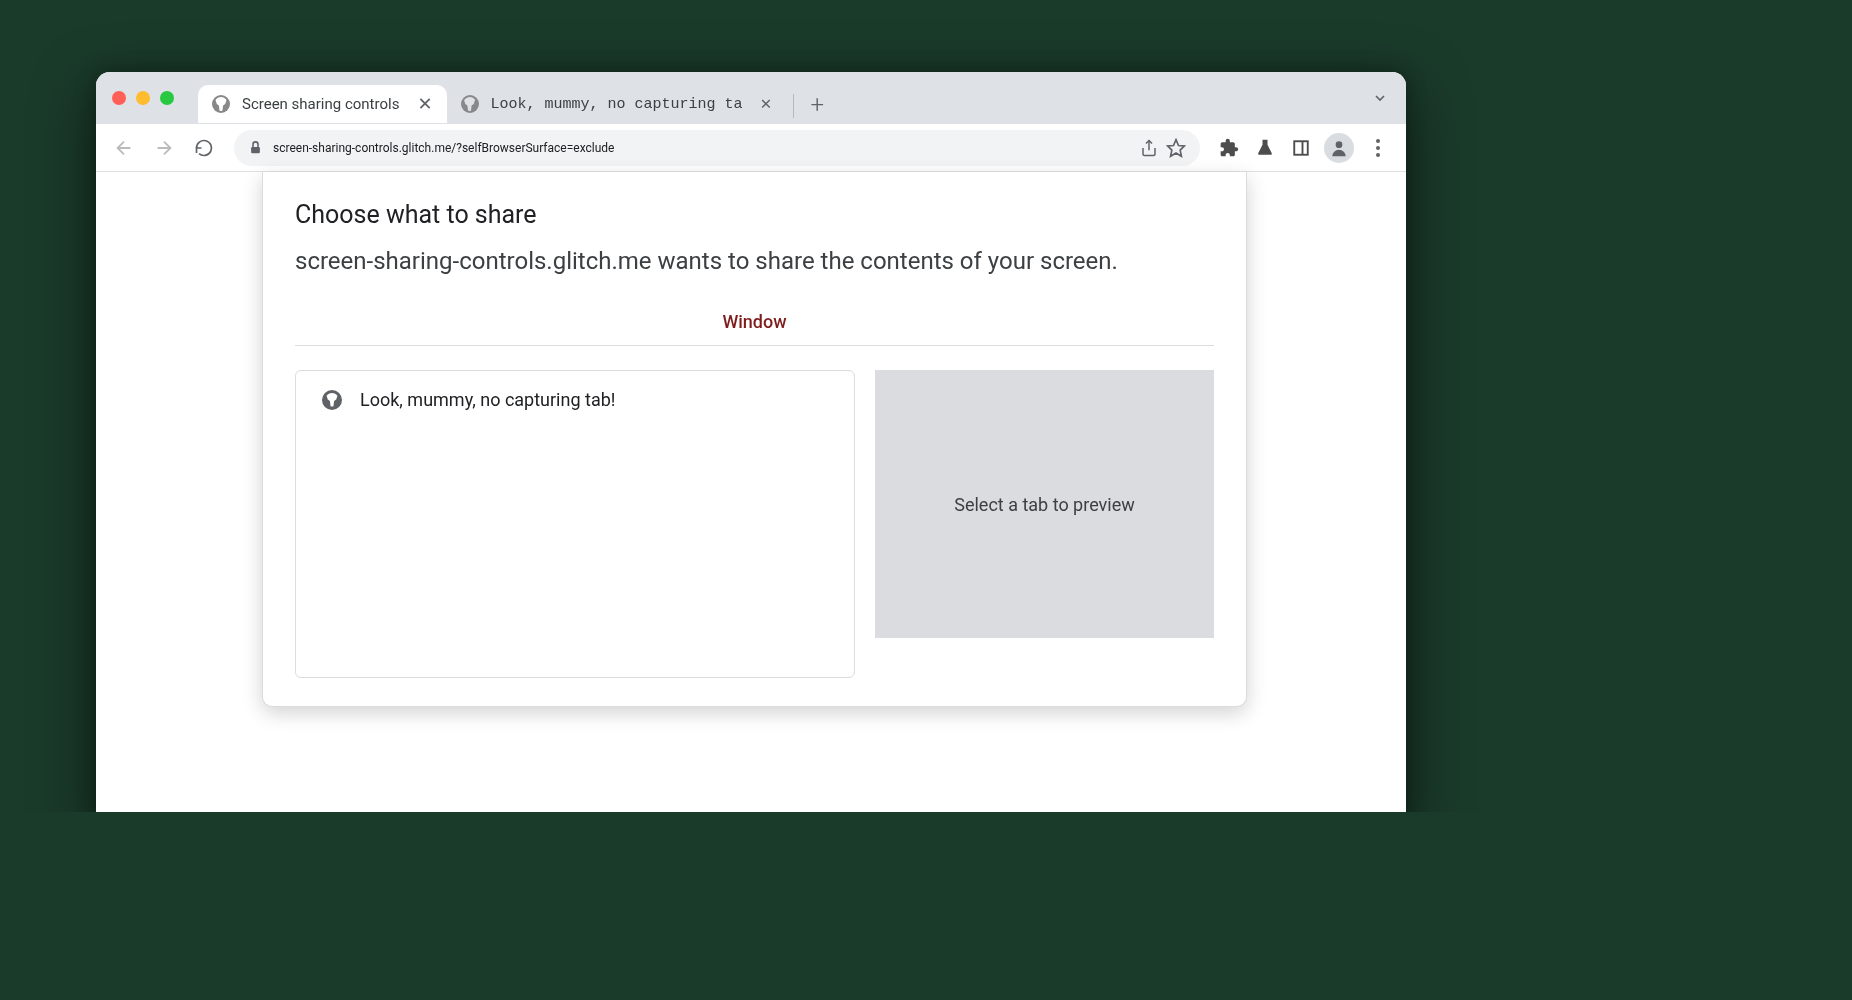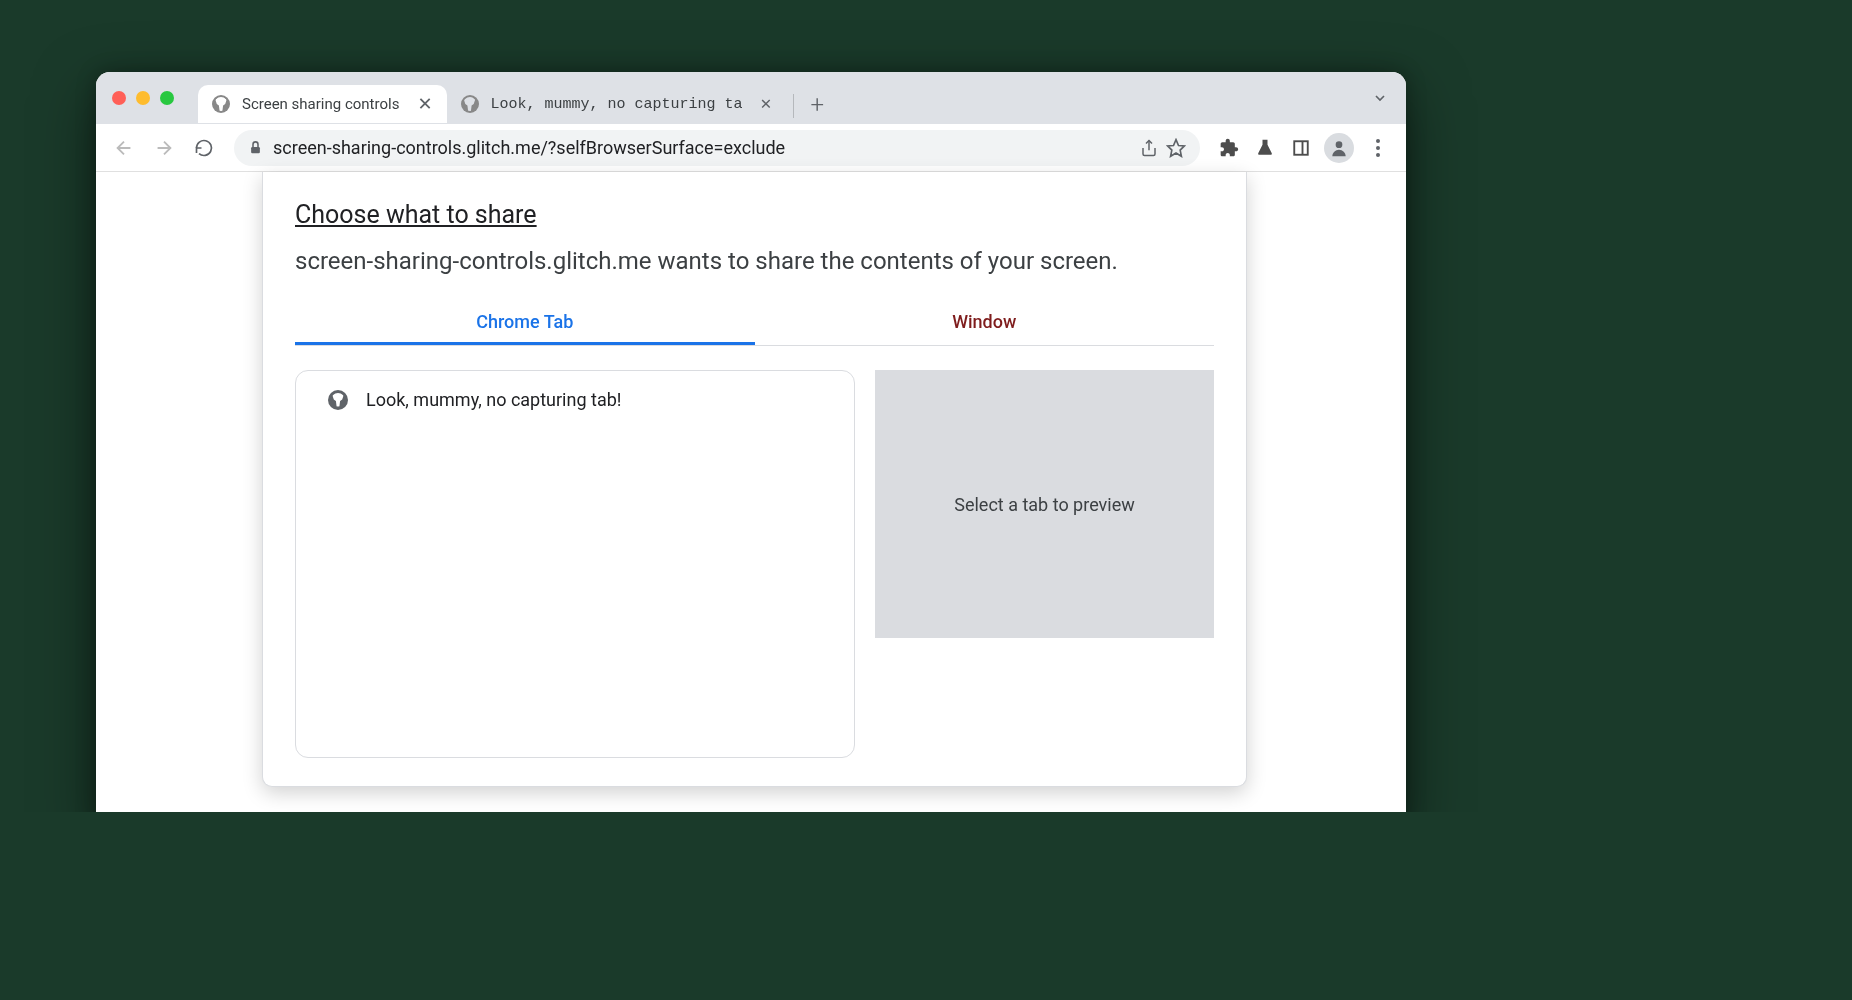--- a/index.html
+++ b/index.html
@@ -152,21 +152,21 @@
     .toolbar-btn.disabled { color: #bbb; cursor: default; }
     .addr-bar {
       flex: 1;
       height: 36px;
       background: #f1f3f4;
       border-radius: 18px;
       display: flex;
       align-items: center;
       padding: 0 14px;
       margin: 0 8px;
-      font-size: 18px;
+      font-size: 12px;
       color: #202124;
     }
     .addr-lock {
       margin-right: 10px;
       color: #5f6368;
     }
     .addr-url {
       flex: 1;
       font-family: inherit;
       white-space: nowrap;
@@ -231,21 +231,20 @@
       border-top: none;
       border-radius: 0 0 10px 10px;
       box-shadow: 0 6px 20px rgba(0,0,0,0.18);
       padding: 28px 32px;
     }
     .share-title {
       font-size: 25px;
       color: #202124;
       font-weight: 400;
       margin-bottom: 18px;
-      text-decoration: underline;
     }
     .share-desc {
       font-size: 24px;
       color: #3c4043;
       margin-bottom: 26px;
     }
     .share-tabs {
       display: flex;
       border-bottom: 1px solid #dadce0;
     }
@@ -264,23 +263,23 @@
       border-bottom-color: #1a73e8;
     }
     .share-content {
       display: flex;
       gap: 20px;
       margin-top: 24px;
     }
     .share-list {
       flex: 0 0 560px;
       border: 1px solid #dadce0;
-      border-radius: 13px;
-      height: 388px;
-      padding: 8px 14px;
+      border-radius: 6px;
+      height: 308px;
+      padding: 8px 8px;
     }
     .share-list-item {
       display: flex;
       align-items: center;
       padding: 10px 18px;
       font-size: 18px;
       color: #202124;
       cursor: pointer;
     }
     .share-list-item .globe-dark {
@@ -421,21 +420,20 @@
       </div>
     </div>
   </div>
 
   <div class="page-area">
     <div class="share-dialog">
       <div class="share-title">Choose what to share</div>
       <div class="share-desc">screen-sharing-controls.glitch.me wants to share the contents of your screen.</div>
 
       <div class="share-tabs">
-        <div class="share-tab active">Chrome Tab</div>
         <div class="share-tab">Window</div>
       </div>
 
       <div class="share-content">
         <div class="share-list">
           <div class="share-list-item">
             <span class="globe-dark"></span>
             <span>Look, mummy, no capturing tab!</span>
           </div>
         </div>

